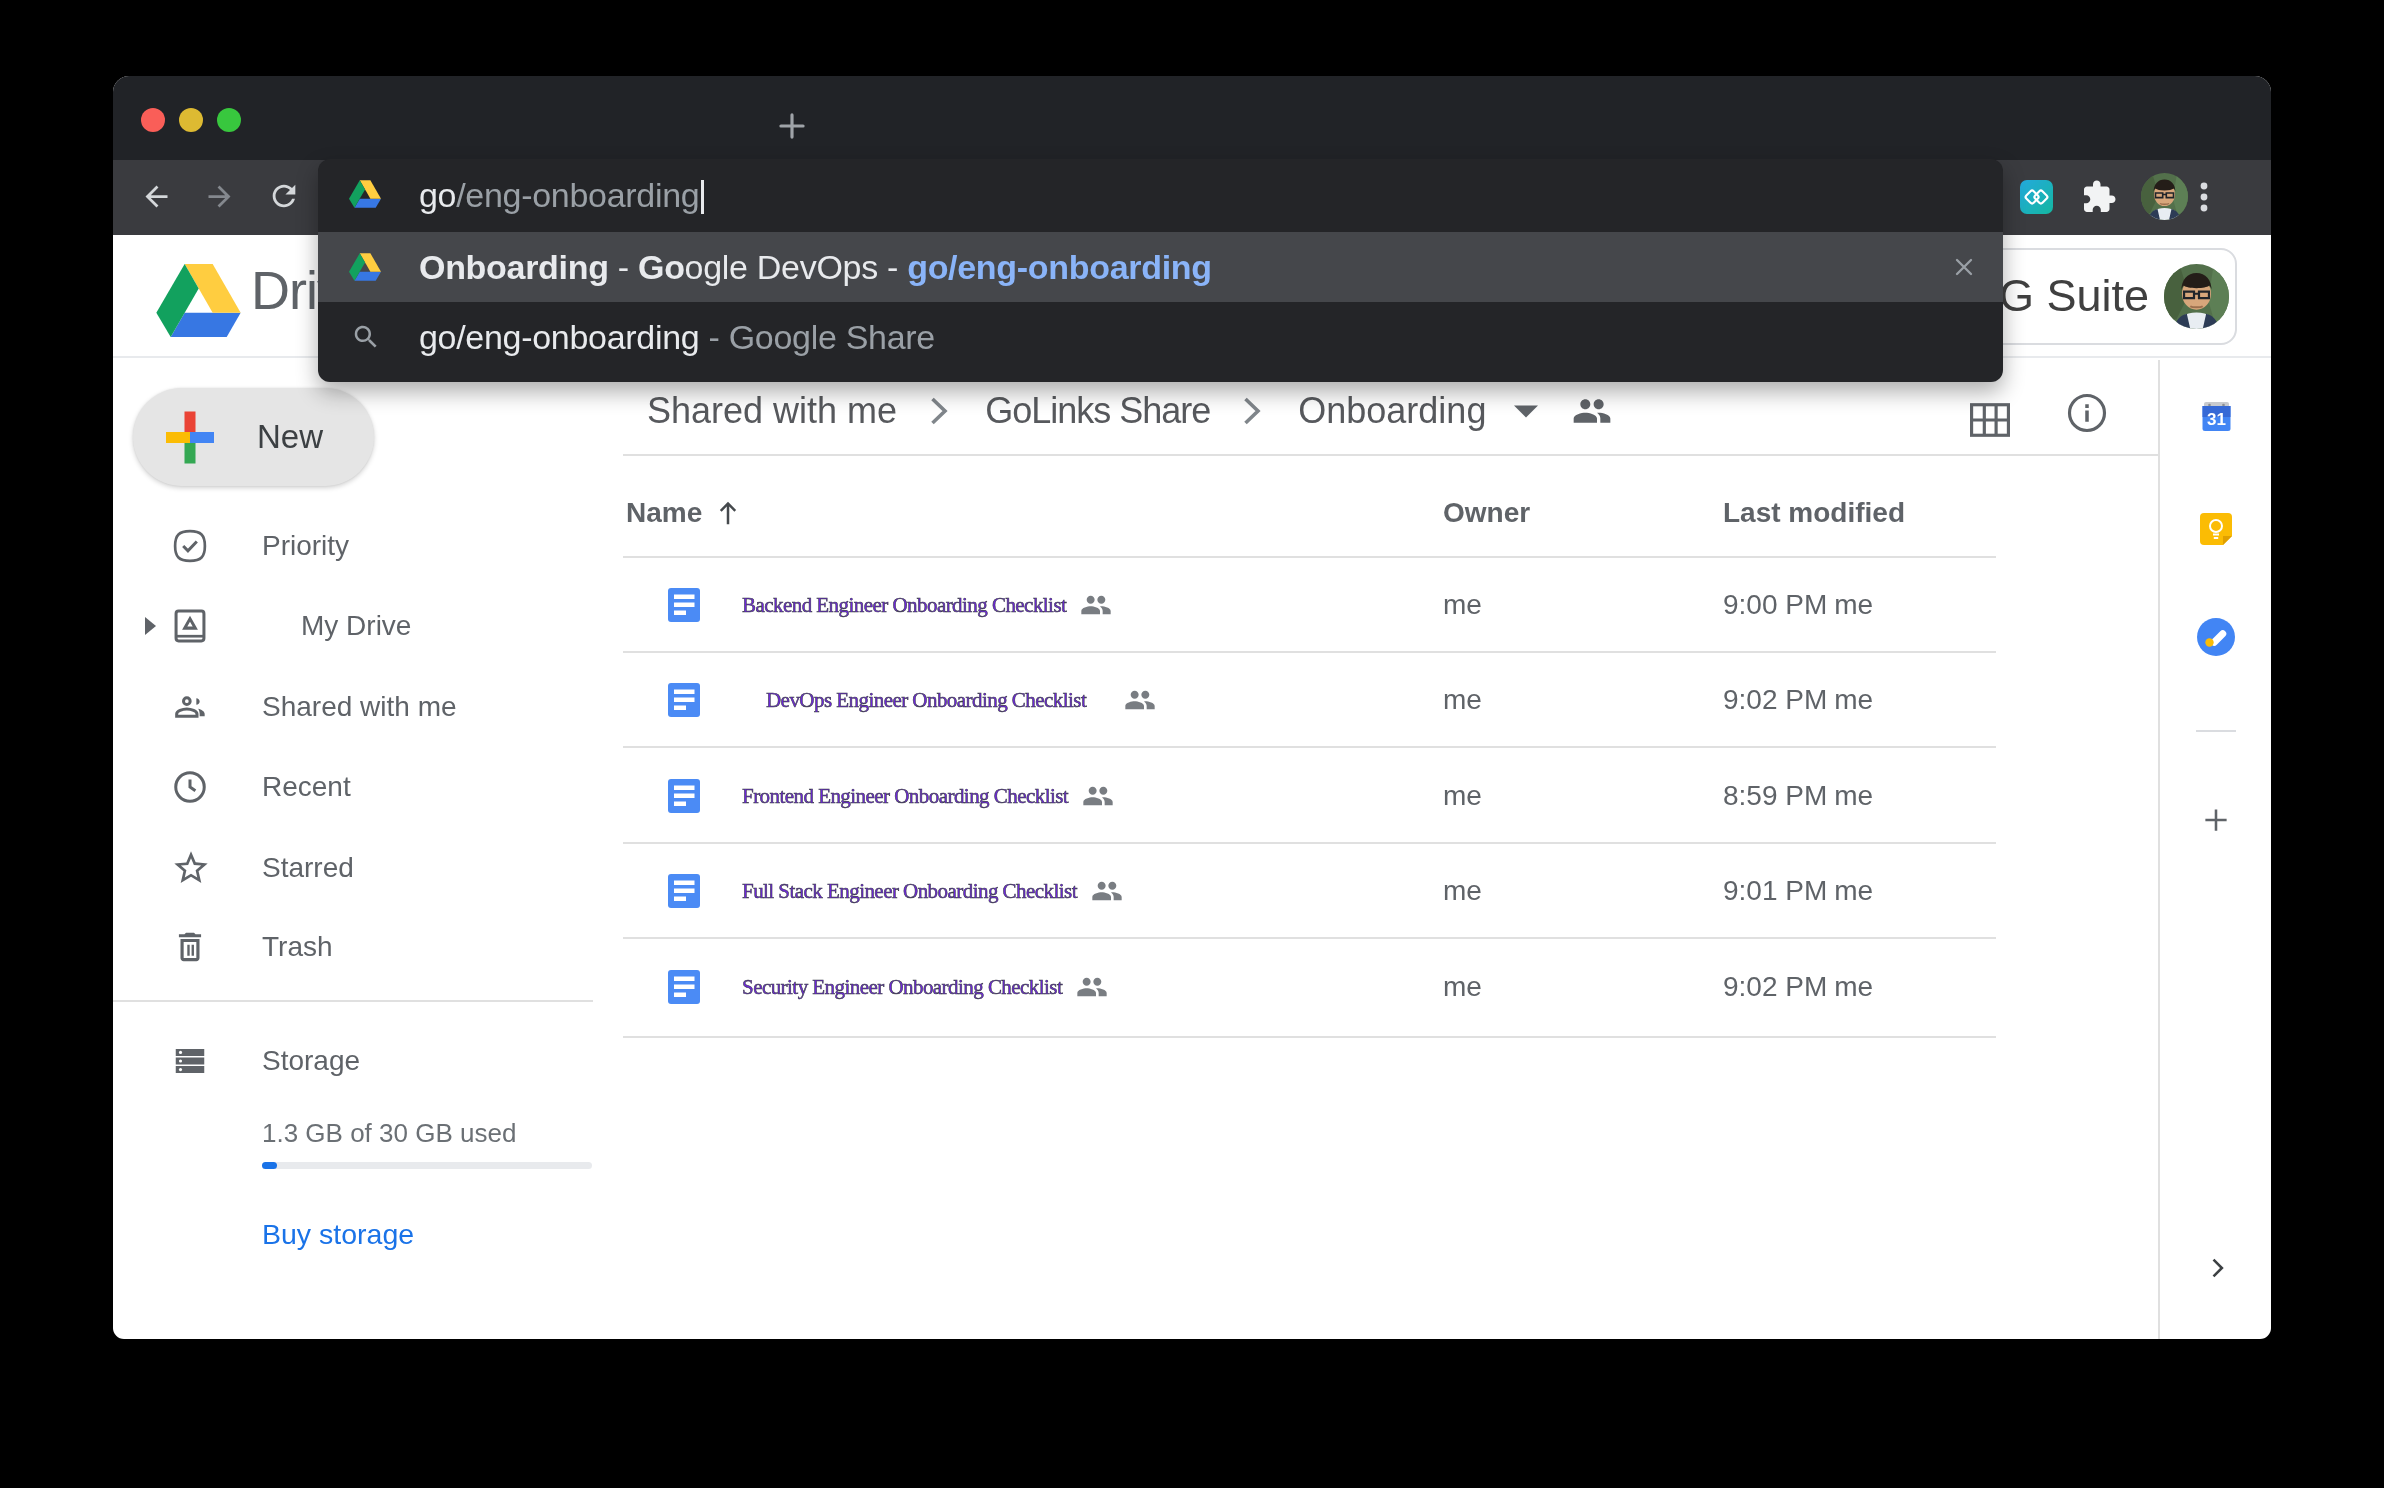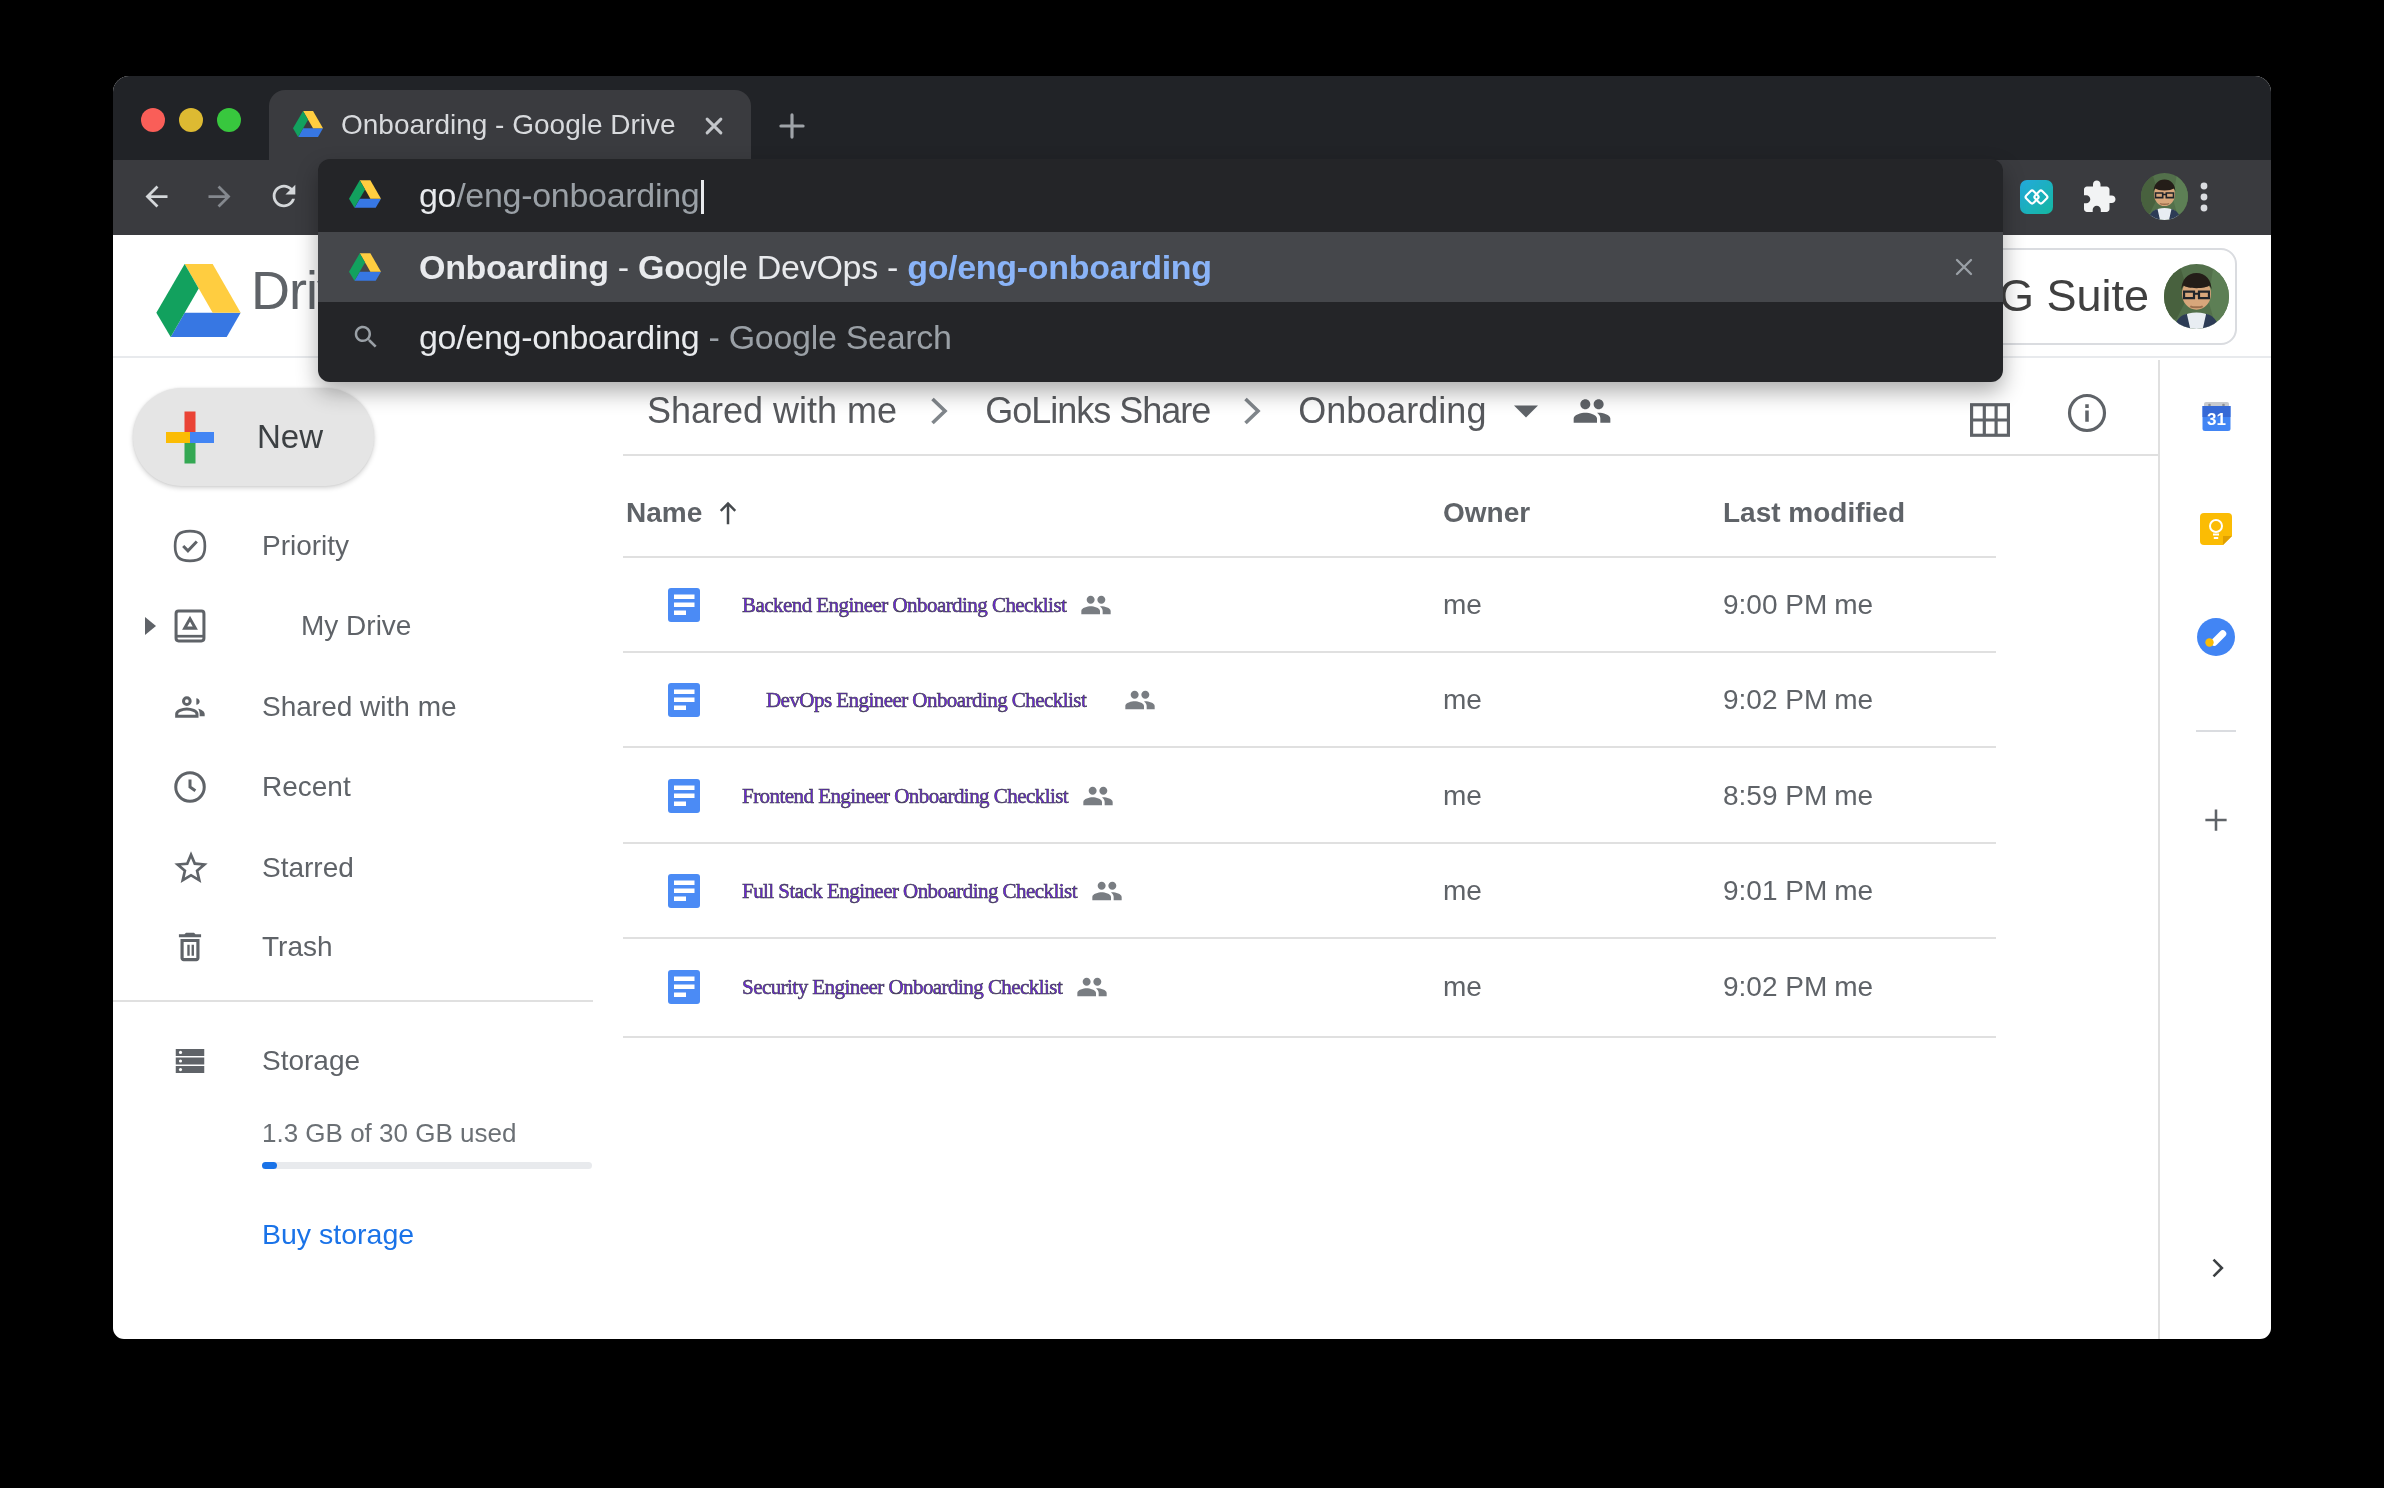--- a/index.html
+++ b/index.html
@@ -41,31 +41,20 @@
 .rowtime{position:absolute;left:1610px;font-size:28px;color:#5f6368;transform:translateY(-50%);white-space:nowrap;}
 </style>
 </head>
 <body>
 <div id="win">
 
 <div id="tabbar">
   <div class="light" style="left:28px;background:#fa5e58;"></div>
   <div class="light" style="left:66px;background:#ddba32;"></div>
   <div class="light" style="left:104px;background:#38c73e;"></div>
-  <div id="tab">
-    <svg class="abs" style="left:24px;top:20px;" width="30" height="28" viewBox="0 0 128.6 111.3">
-      <path fill="#3777e3" d="M21.9 111.3l21.3-36.9h85.4l-21.3 36.9z"></path>
-      <path fill="#ffcd40" d="M85.9 74.4h42.7L85.9 0H43.2z"></path>
-      <path fill="#12a15e" d="M0 74.4l21.9 36.9 42.7-74L43.2 0z"></path>
-    </svg>
-    <div id="tabtitle">Onboarding - Google Drive</div>
-    <svg class="abs" style="left:430px;top:21px;" width="30" height="30" viewBox="0 0 24 24">
-      <path fill="none" stroke="#c3c6ca" stroke-width="2.4" stroke-linecap="round" d="M6.5 6.5l11 11M17.5 6.5l-11 11"></path>
-    </svg>
-  </div>
   <svg class="abs" style="left:660px;top:31px;" width="38" height="38" viewBox="0 0 24 24">
     <path fill="none" stroke="#9fa3a8" stroke-width="2" stroke-linecap="round" d="M12 5v14M5 12h14"></path>
   </svg>
 </div>
 
 <div id="toolbar">
   <svg class="abs" style="left:27px;top:20px;" width="33" height="33" viewBox="0 0 24 24">
     <path fill="#d4d7da" d="M20 11H7.83l5.59-5.59L12 4l-8 8 8 8 1.41-1.41L7.83 13H20v-2z"></path>
   </svg>
   <svg class="abs" style="left:90px;top:20px;" width="33" height="33" viewBox="0 0 24 24">
@@ -366,17 +355,17 @@
     </div>
     <svg class="abs" style="left:1632px;top:21px;" width="28" height="28" viewBox="0 0 24 24">
       <path fill="none" stroke="#9aa0a6" stroke-width="2" stroke-linecap="round" d="M6 6l12 12M18 6L6 18"></path>
     </svg>
   </div>
   <div class="abs" style="left:0;top:143px;width:1685px;height:70px;">
     <svg class="abs" style="left:33px;top:20px;" width="30" height="30" viewBox="0 0 24 24">
       <path fill="#9aa0a6" d="M15.5 14h-.79l-.28-.27C15.41 12.59 16 11.11 16 9.5 16 5.91 13.09 3 9.5 3S3 5.91 3 9.5 5.91 16 9.5 16c1.61 0 3.09-.59 4.23-1.57l.27.28v.79l5 4.99L20.49 19l-4.99-5zm-6 0C7.01 14 5 11.99 5 9.5S7.01 5 9.5 5 14 7.01 14 9.5 11.99 14 9.5 14z"></path>
     </svg>
     <div class="abs ob-text" style="left:101px;top:0;height:70px;line-height:70px;">
-      <span style="color:#e8eaed;">go/eng-onboarding</span><span style="color:#9aa0a6;"> - Google Search</span>
+      <span style="color:#e8eaed;">go/eng-onboarding</span><span style="color:#9aa0a6;"> - Google Share</span>
     </div>
   </div>
 </div>
 </div>
 
 </body></html>

